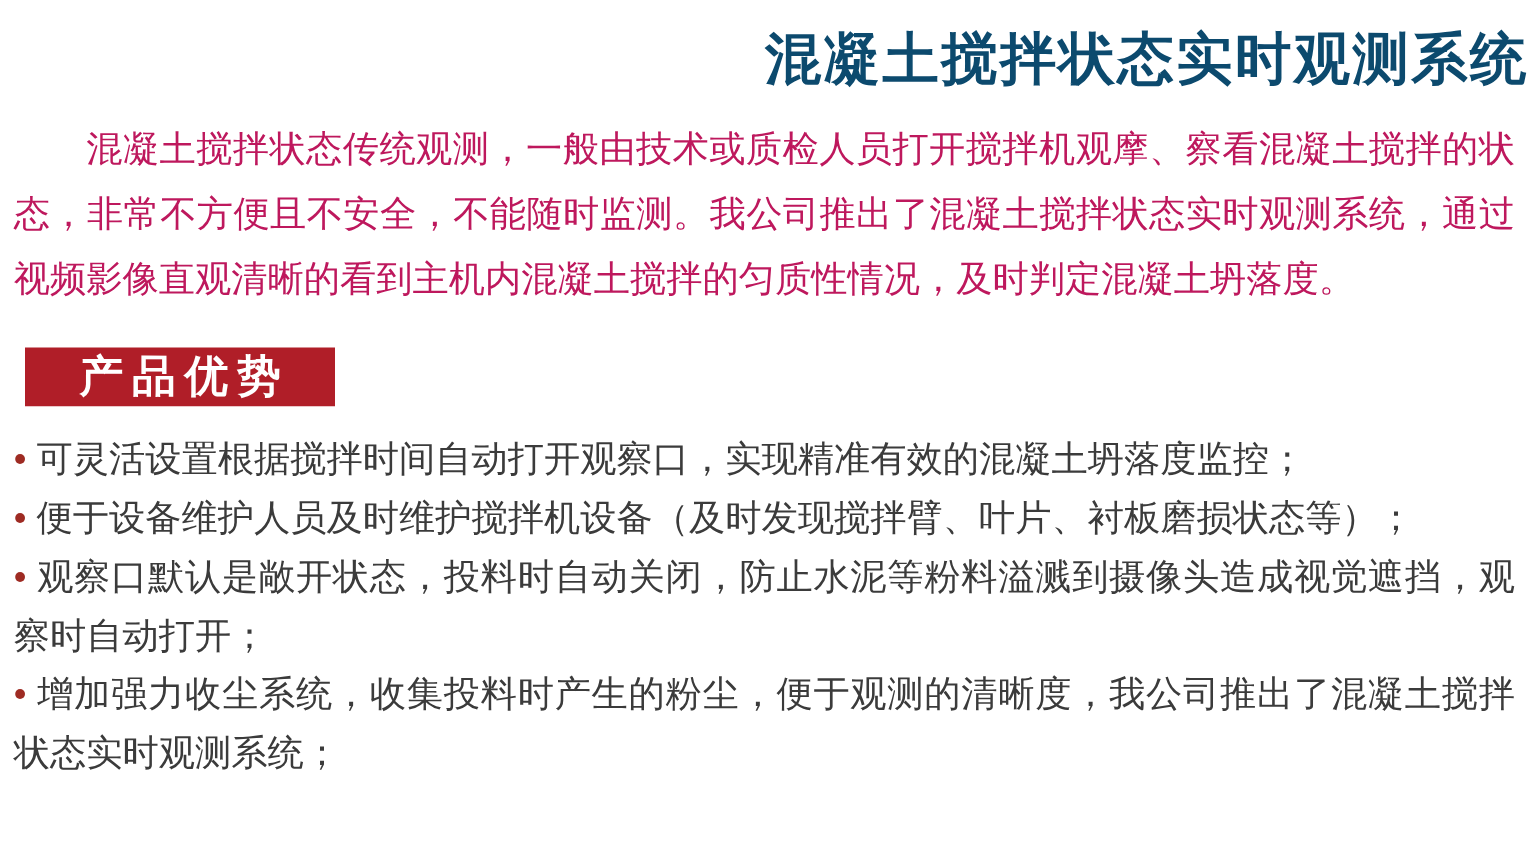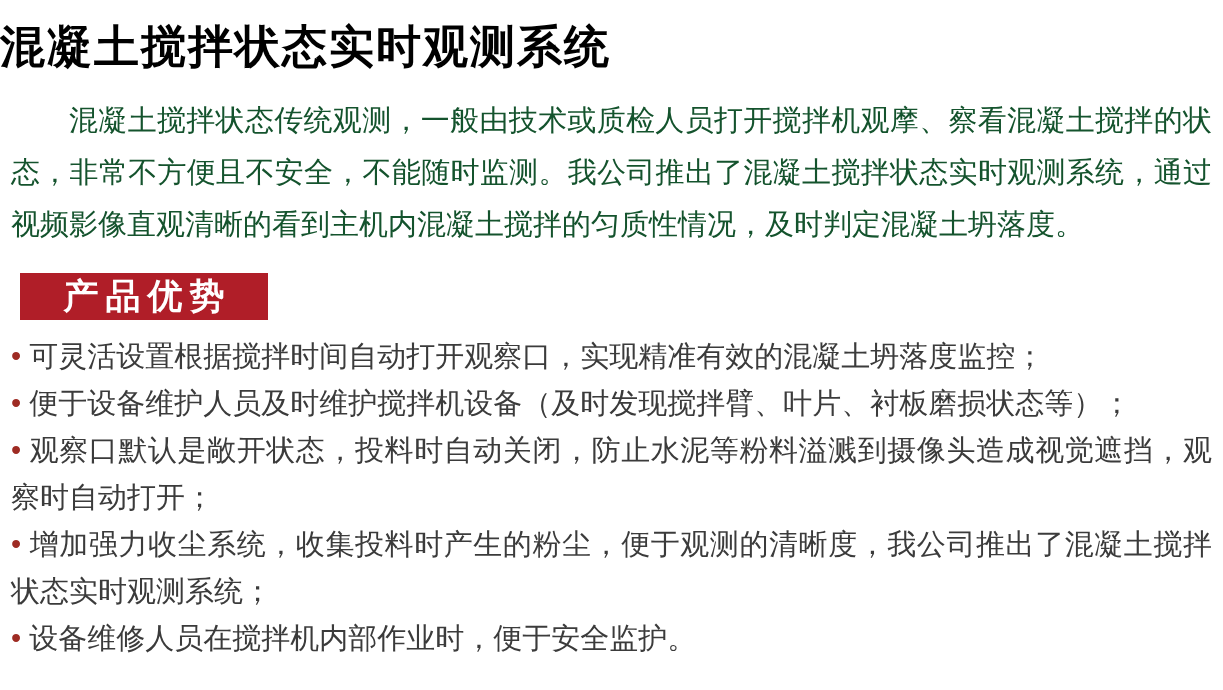--- a/index.html
+++ b/index.html
@@ -15,39 +15,39 @@
     color: #3b3b3b;
   }
   .page {
     position: relative;
     width: 1223px;
     height: 690px;
     background: #ffffff;
   }
   .doc-title {
     margin: 22px 0 0 0;
-    text-align: left;
+    text-align: right;
     font-family: "Liberation Serif", "DejaVu Serif", serif;
     font-weight: bold;
     font-size: 45px;
     line-height: 50px;
-    color: #000000;
+    color: #0c4a6e;
     letter-spacing: 2px;
   }
   .intro {
     margin: 22px 11px 0 11px;
     font-size: 29px;
     line-height: 52px;
     text-align: justify;
     text-indent: 2em;
-    color: #14532d;
+    color: #be185d;
   }
   .section-banner-row {
     display: flex;
-    align-items: center;
+    align-items: flex-end;
     height: 58px;
     margin: 17px 0 0 20px;
   }
   .section-banner {
     width: 248px;
     background: #b01e28;
     color: #ffffff;
     display: flex;
     align-items: center;
     justify-content: center;
@@ -61,21 +61,21 @@
     width: 11px;
     background: #b01e28;
     margin-left: 7px;
   }
   .bar-thin {
     width: 8px;
     background: #b01e28;
     margin-left: 6px;
   }
   .advantages {
-    margin: 8px 11px 0 11px;
+    margin: 20px 11px 0 11px;
   }
   .bullet-item {
     margin: 0;
     font-size: 29px;
     line-height: 47px;
     text-align: justify;
     color: #3b3b3b;
   }
   .bullet-dot {
     color: #9e2b23;
@@ -96,16 +96,15 @@
     <div class="section-banner">产品优势</div>
     <div class="bar-thick"></div>
     <div class="bar-thin"></div>
   </div>
 
   <div class="advantages">
     <p class="bullet-item"><span class="bullet-dot">•</span><span>可灵活设置根据搅拌时间自动打开观察口，实现精准有效的混凝土坍落度监控；</span></p>
     <p class="bullet-item"><span class="bullet-dot">•</span><span>便于设备维护人员及时维护搅拌机设备（及时发现搅拌臂、叶片、衬板磨损状态等）；</span></p>
     <p class="bullet-item"><span class="bullet-dot">•</span><span>观察口默认是敞开状态，投料时自动关闭，防止水泥等粉料溢溅到摄像头造成视觉遮挡，观察时自动打开；</span></p>
     <p class="bullet-item"><span class="bullet-dot">•</span><span>增加强力收尘系统，收集投料时产生的粉尘，便于观测的清晰度，我公司推出了混凝土搅拌状态实时观测系统；</span></p>
-    <p class="bullet-item"><span class="bullet-dot">•</span><span>设备维修人员在搅拌机内部作业时，便于安全监护。</span></p>
   </div>
 
 </div>
 
 </body></html>

